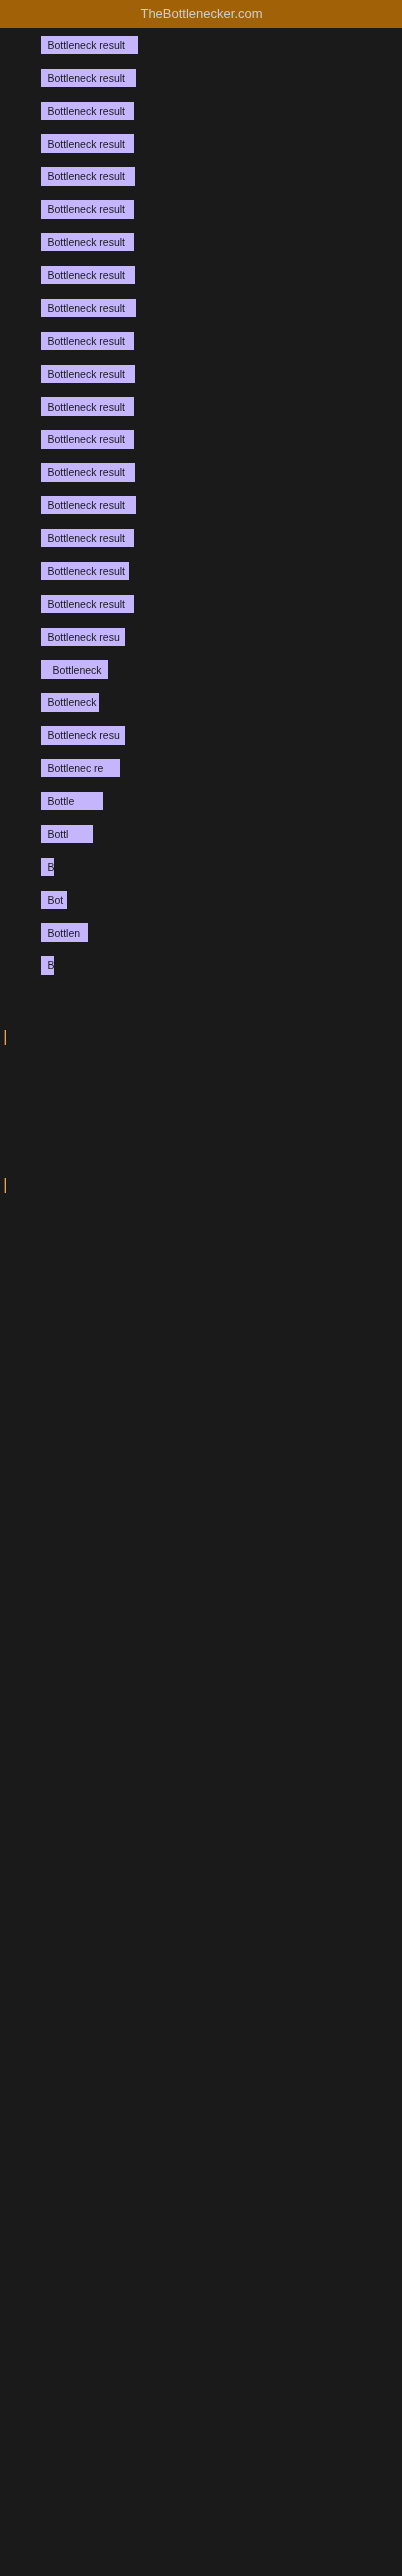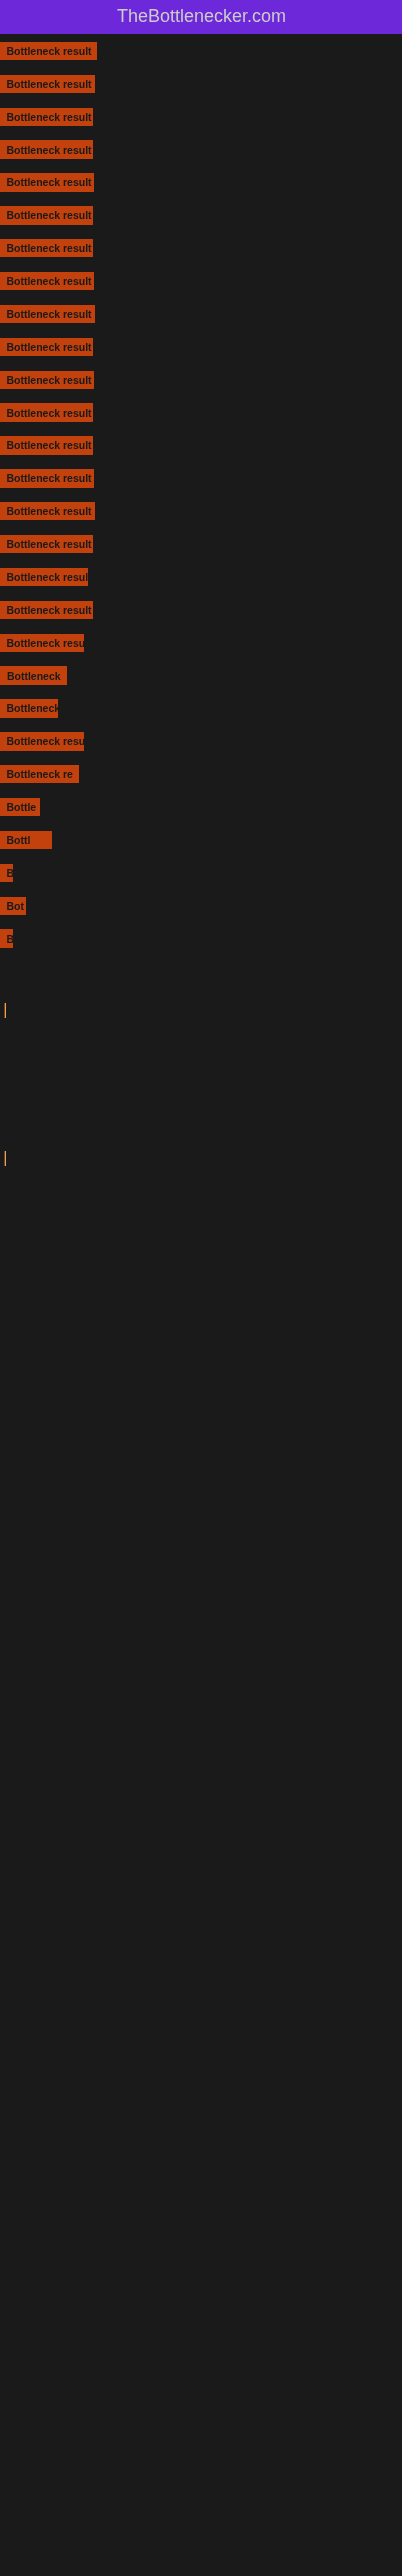--- a/index.html
+++ b/index.html
@@ -12,39 +12,40 @@
       width: 403px;
       min-height: 2576px;
       background-color: #1a1a1a;
       font-family: Arial, sans-serif;
       position: relative;
     }
 
     .site-title {
       text-align: center;
       color: #cccccc;
-      font-size: 18px;
+      font-size: 13px;
       padding: 6.4px 0;
-      background-color: #6d28d9;
+      background-color: #a16207;
     }
 
     .bottleneck-bar {
       display: flex;
       align-items: center;
       margin: 0 0 1.6px 0;
     }
 
     .bottleneck-label {
-      background-color: #c2410c;
+      background-color: #c4b5fd;
       color: #1a1a1a;
       font-size: 10.5px;
-      font-weight: bold;
+      font-weight: normal;
       padding: 3.2px 6.4px;
       white-space: nowrap;
       overflow: hidden;
+      margin-left: 41px;
     }
 
     .bars-container {
       padding: 8px 0;
     }
 
     .row-wrapper {
       margin-bottom: 14.5px;
     }
   </style>
@@ -159,45 +160,50 @@
         <div class="bottleneck-label" style="width: 58px;">Bottleneck r</div>
       </div>
     </div>
     <div class="row-wrapper">
       <div class="bottleneck-bar">
         <div class="bottleneck-label" style="width: 84px;">Bottleneck resu</div>
       </div>
     </div>
     <div class="row-wrapper">
       <div class="bottleneck-bar">
-        <div class="bottleneck-label" style="width: 79px;">Bottleneck re</div>
-      </div>
-    </div>
-    <div class="row-wrapper">
-      <div class="bottleneck-bar">
-        <div class="bottleneck-label" style="width: 40px;">Bottle</div>
+        <div class="bottleneck-label" style="width: 79px;">Bottlenec re</div>
+      </div>
+    </div>
+    <div class="row-wrapper">
+      <div class="bottleneck-bar">
+        <div class="bottleneck-label" style="width: 62px;">Bottle</div>
       </div>
     </div>
     <div class="row-wrapper">
       <div class="bottleneck-bar">
         <div class="bottleneck-label" style="width: 52px;">Bottl</div>
       </div>
     </div>
     <div class="row-wrapper">
       <div class="bottleneck-bar">
         <div class="bottleneck-label" style="width: 11.3px;">B</div>
       </div>
     </div>
     <div class="row-wrapper">
       <div class="bottleneck-bar">
         <div class="bottleneck-label" style="width: 26px;">Bot</div>
       </div>
     </div>
     <div class="row-wrapper">
       <div class="bottleneck-bar">
+        <div class="bottleneck-label" style="width: 47px;">Bottlen</div>
+      </div>
+    </div>
+    <div class="row-wrapper">
+      <div class="bottleneck-bar">
         <div class="bottleneck-label" style="width: 11.3px;">B</div>
       </div>
     </div>
     <div class="row-wrapper" style="height: 24px;"></div>
     <div class="row-wrapper">
       <div style="color: rgb(245, 160, 80); font-size: 16px; padding-left: 3.2px;">|</div>
     </div>
     <div class="row-wrapper" style="height: 24px;"></div>
     <div class="row-wrapper" style="height: 24px;"></div>
     <div class="row-wrapper" style="height: 24px;"></div>

